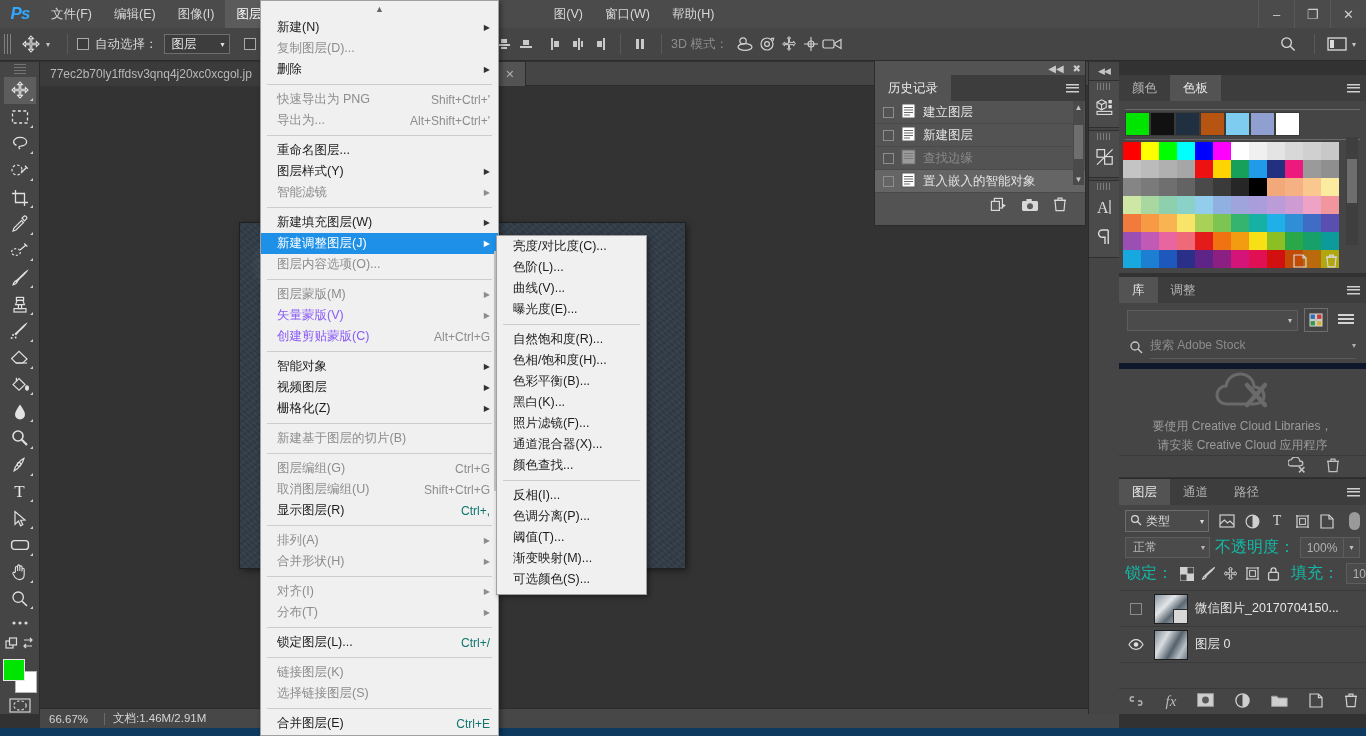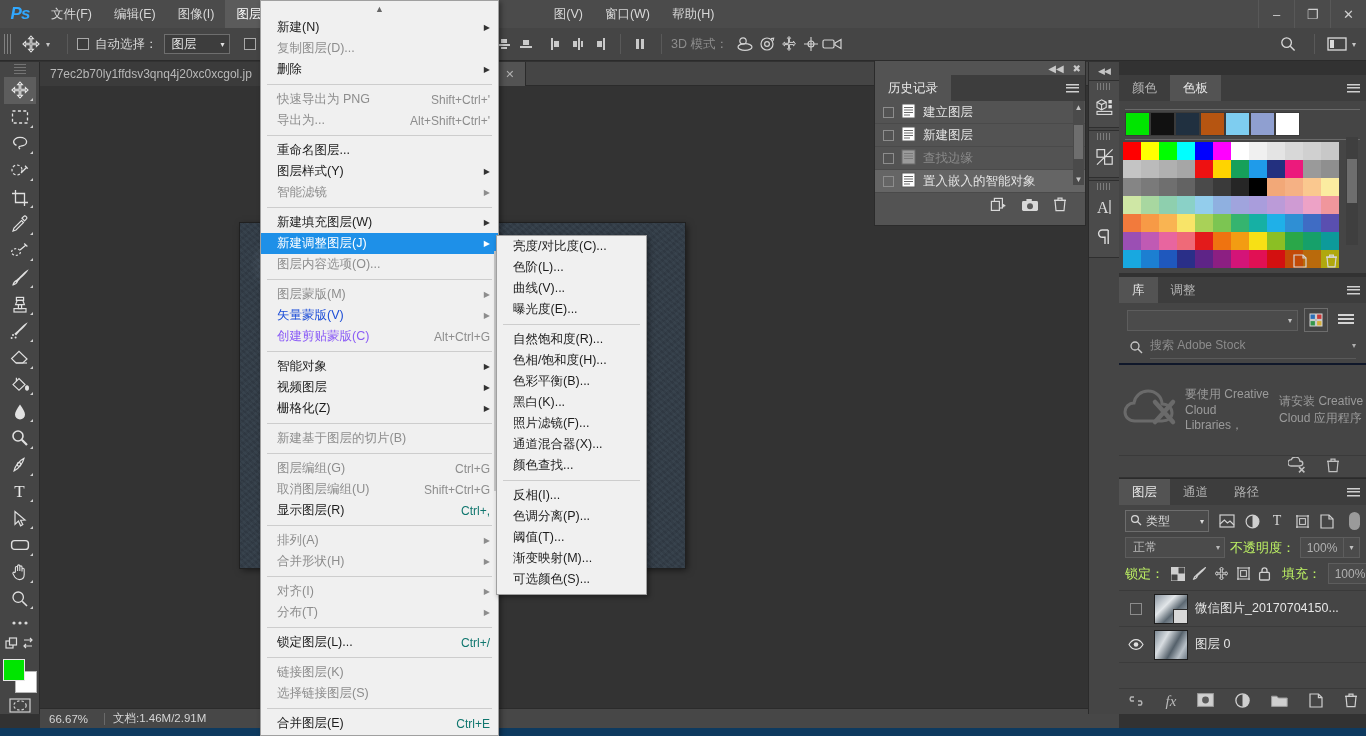--- a/index.html
+++ b/index.html
@@ -202,39 +202,39 @@
   #library-panel { left: 1119px; top: 277px; width: 247px; height: 200px; }
   .lib-row { display: flex; align-items: center; gap: 6px; padding: 5px 8px 0; }
   .lib-select { flex: 1; height: 21px; border: 1px solid #5d5d5d; background: #4b4b4b;
     display: flex; align-items: center; justify-content: flex-end; padding-right: 5px; color: #c2c2c2; }
   .lib-viewbtn { width: 24px; height: 24px; display: flex; align-items: center; justify-content: center;
     border: 1px solid #6d6d6d; }
   .lib-search { display: flex; align-items: center; gap: 7px; padding: 5px 10px 0; }
   .lib-search-line { border-bottom: 1px solid #5a5a5a; flex: 1; display: flex;
     align-items: center; justify-content: space-between; padding-bottom: 4px; }
   .lib-body { position: absolute; left: 0; top: 86px; width: 247px; height: 92px;
-    border-top: 2px solid #0f172a; display: flex; flex-direction: row;
+    border-top: 6px solid #0f172a; display: flex; flex-direction: column;
     align-items: center; justify-content: center; gap: 2px; }
   .lib-msg { font-size: 12px; color: #9b9b9b; }
   .lib-foot { position: absolute; left: 0; bottom: 0; width: 247px; height: 22px;
     display: flex; align-items: center; justify-content: flex-end; gap: 20px; padding-right: 26px;
     border-top: 1px solid #3a3a3a; }
 
   
   #layers-panel { left: 1119px; top: 478px; width: 247px; height: 236px; border-top: 1px solid #2b2b2b; }
   .lp-filter { display: flex; align-items: center; gap: 0; padding: 5px 6px 0; }
   .lp-kind { width: 84px; height: 22px; border: 1px solid #6d6d6d; background: #4b4b4b;
     display: flex; align-items: center; gap: 4px; padding: 0 4px; font-size: 12px; color: #dcdcdc; }
   .lp-ficons { display: flex; align-items: center; gap: 3px; margin-left: 7px; }
   .lp-toggle { width: 11px; height: 18px; border-radius: 6px; background: #9a9a9a; margin-left: auto; }
   .lp-blend { display: flex; align-items: center; gap: 5px; padding: 5px 6px 0; }
   .blend-sel { width: 122px; height: 21px; border: 1px solid #5d5d5d; background: #4b4b4b;
     display: flex; align-items: center; justify-content: space-between; padding: 0 4px 0 7px;
     font-size: 12px; color: #b9b9b9; }
-  .op-lab { font-size: 13px; color: #bef264; white-space: nowrap; }
+  .op-lab { font-size: 16px; color: #14b8a6; white-space: nowrap; }
   .op-val { width: 44px; height: 21px; border: 1px solid #5d5d5d; background: #4b4b4b;
     display: flex; align-items: center; justify-content: center; font-size: 12px; color: #b0b0b0; text-align: center; }
   .op-stp { width: 16px; height: 21px; border: 1px solid #5d5d5d; border-left: none;
     background: #4b4b4b; display: flex; align-items: center; justify-content: center; color: #c0c0c0; }
   .lp-lock { display: flex; align-items: center; gap: 7px; padding: 5px 6px 6px; }
   .lp-lock .lk { color: #bdbdbd; display: flex; align-items: center; }
   .layer-list { border-top: 1px solid #3a3a3a; }
   .layer-row { height: 36px; display: flex; align-items: center; gap: 7px;
     border-bottom: 1px solid #3b3b3b; padding-left: 6px; }
   .eye { width: 22px; display: flex; align-items: center; justify-content: center; color: #dcdcdc; }
@@ -1110,21 +1110,21 @@
         </div>
         <div class="mrow">
           <span class="mlabel" style="color: rgb(141, 141, 141);">图层内容选项(O)...</span>
         </div>
         <div class="msep"></div>
         <div class="mrow">
           <span class="mlabel" style="color: rgb(141, 141, 141);">图层蒙版(M)</span>
           <span class="marrow" style="color: rgb(141, 141, 141);">▶</span>
         </div>
         <div class="mrow">
-          <span class="mlabel" style="color: #1d4ed8;">矢量蒙版(V)</span>
+          <span class="mlabel" style="color: #8b5cf6;">矢量蒙版(V)</span>
           <span class="marrow" style="color: rgb(141, 141, 141);">▶</span>
         </div>
         <div class="mrow">
           <span class="mlabel" style="color: #8b5cf6;">创建剪贴蒙版(C)</span>
           <span class="mshort" style="color: rgb(141, 141, 141);">Alt+Ctrl+G</span>
         </div>
         <div class="msep"></div>
         <div class="mrow">
           <span class="mlabel">智能对象</span>
           <span class="marrow">▶</span>

